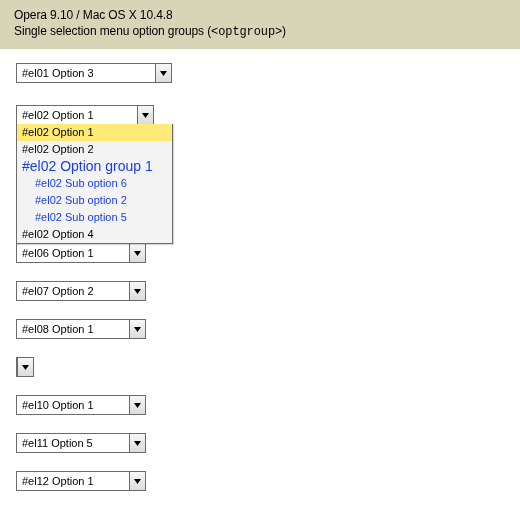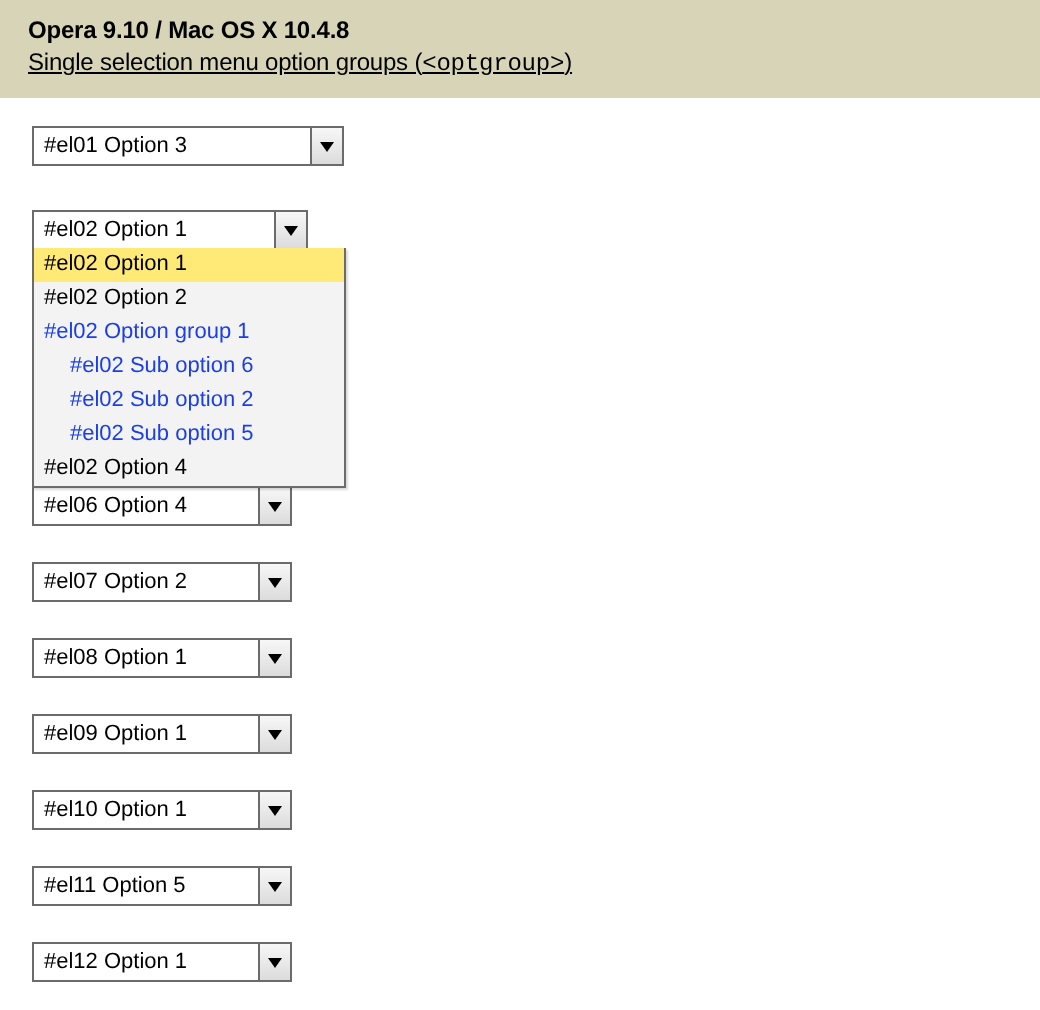--- a/index.html
+++ b/index.html
@@ -8,29 +8,28 @@
     font-size: 11px;
     color: #000;
     background: #fff;
     width: 520px;
   }
   .header {
     background: #d8d4b8;
     padding: 8px 14px 10px 14px;
   }
   .header .line1 {
-    font-weight: 700;
+    font-weight: 400;
     font-size: 12px;
     margin-bottom: 2px;
     letter-spacing: -0.1px;
   }
   .header .line2 {
     font-size: 12px;
     letter-spacing: -0.1px;
-    text-decoration: underline;
   }
   .header code {
     font-family: "Courier New", monospace;
     font-size: 12px;
   }
   .body-area {
     padding: 14px 16px;
   }
   .select-row {
     margin-bottom: 18px;
@@ -86,21 +85,21 @@
     color: #000;
     white-space: nowrap;
     overflow: hidden;
     cursor: default;
   }
   .dropdown .opt.highlight {
     background: #ffe977;
   }
   .dropdown .optgroup-label {
     padding: 2px 4px 2px 5px;
-    font-size: 11px;
+    font-size: 14px;
     line-height: 13px;
     color: #1a3ee8;
     white-space: nowrap;
     overflow: hidden;
   }
   .dropdown .opt.sub {
     color: #1a3ee8;
     padding-left: 18px;
   }
   .spacer-after-dropdown {
@@ -147,21 +146,21 @@
       <div class="opt sub">#el02 Sub option 2</div>
       <div class="opt sub">#el02 Sub option 5</div>
       <div class="opt">#el02 Option 4</div>
     </div>
   </div>
 
   <div class="spacer-after-dropdown"></div>
 
   <div class="select-row">
     <div class="select-control">
-      <div class="value">#el06 Option 4</div>
+      <div class="value">#el06 Option 1</div>
       <div class="select-arrow">
         <svg viewBox="0 0 7 5">
             <path d="M0 0 L7 0 L3.5 5 Z" fill="#000"></path>
           </svg>
       </div>
     </div>
   </div>
 
   <div class="select-row">
     <div class="select-control">
@@ -180,21 +179,20 @@
       <div class="select-arrow">
         <svg viewBox="0 0 7 5">
             <path d="M0 0 L7 0 L3.5 5 Z" fill="#000"></path>
           </svg>
       </div>
     </div>
   </div>
 
   <div class="select-row">
     <div class="select-control">
-      <div class="value">#el09 Option 1</div>
       <div class="select-arrow">
         <svg viewBox="0 0 7 5">
             <path d="M0 0 L7 0 L3.5 5 Z" fill="#000"></path>
           </svg>
       </div>
     </div>
   </div>
 
   <div class="select-row">
     <div class="select-control">

